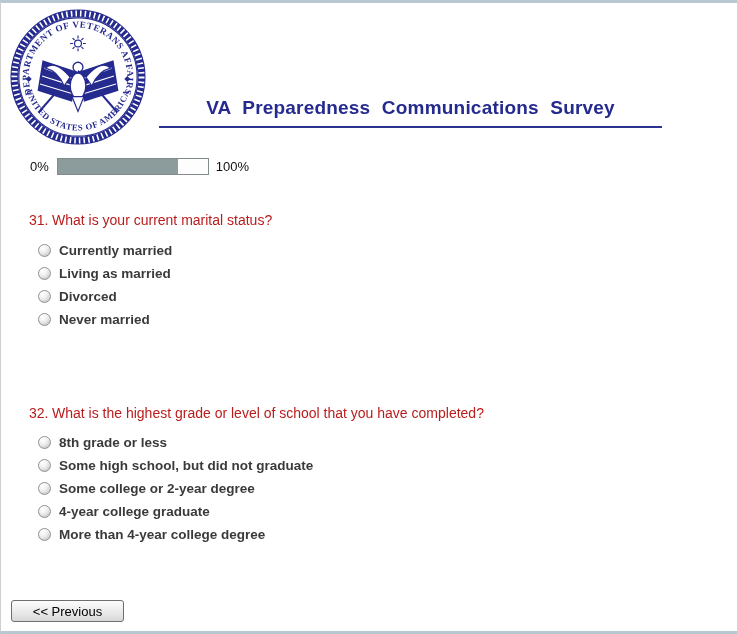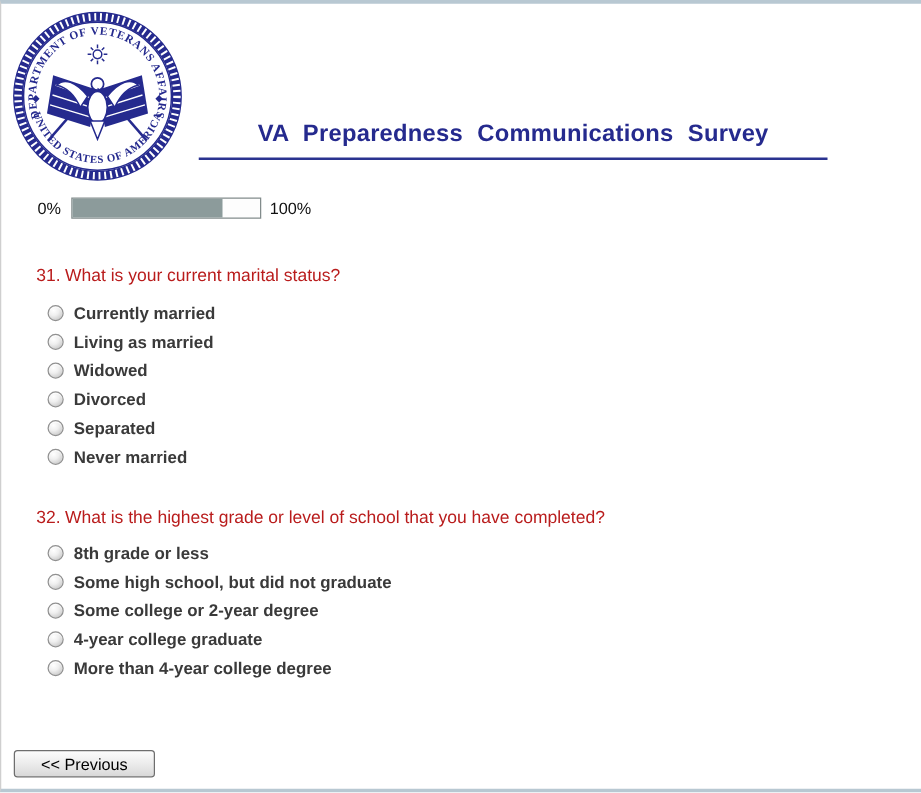--- a/index.html
+++ b/index.html
@@ -147,29 +147,21 @@
       <label class="option-row">
         <span class="radio"></span>
         <span class="option-label">Currently married</span>
       </label>
       <label class="option-row">
         <span class="radio"></span>
         <span class="option-label">Living as married</span>
       </label>
       <label class="option-row">
         <span class="radio"></span>
-        <span class="option-label">Widowed</span>
-      </label>
-      <label class="option-row">
-        <span class="radio"></span>
         <span class="option-label">Divorced</span>
-      </label>
-      <label class="option-row">
-        <span class="radio"></span>
-        <span class="option-label">Separated</span>
       </label>
       <label class="option-row">
         <span class="radio"></span>
         <span class="option-label">Never married</span>
       </label>
     </div>
   </div>
 
   <div class="question q2">
     <div class="q-line">

